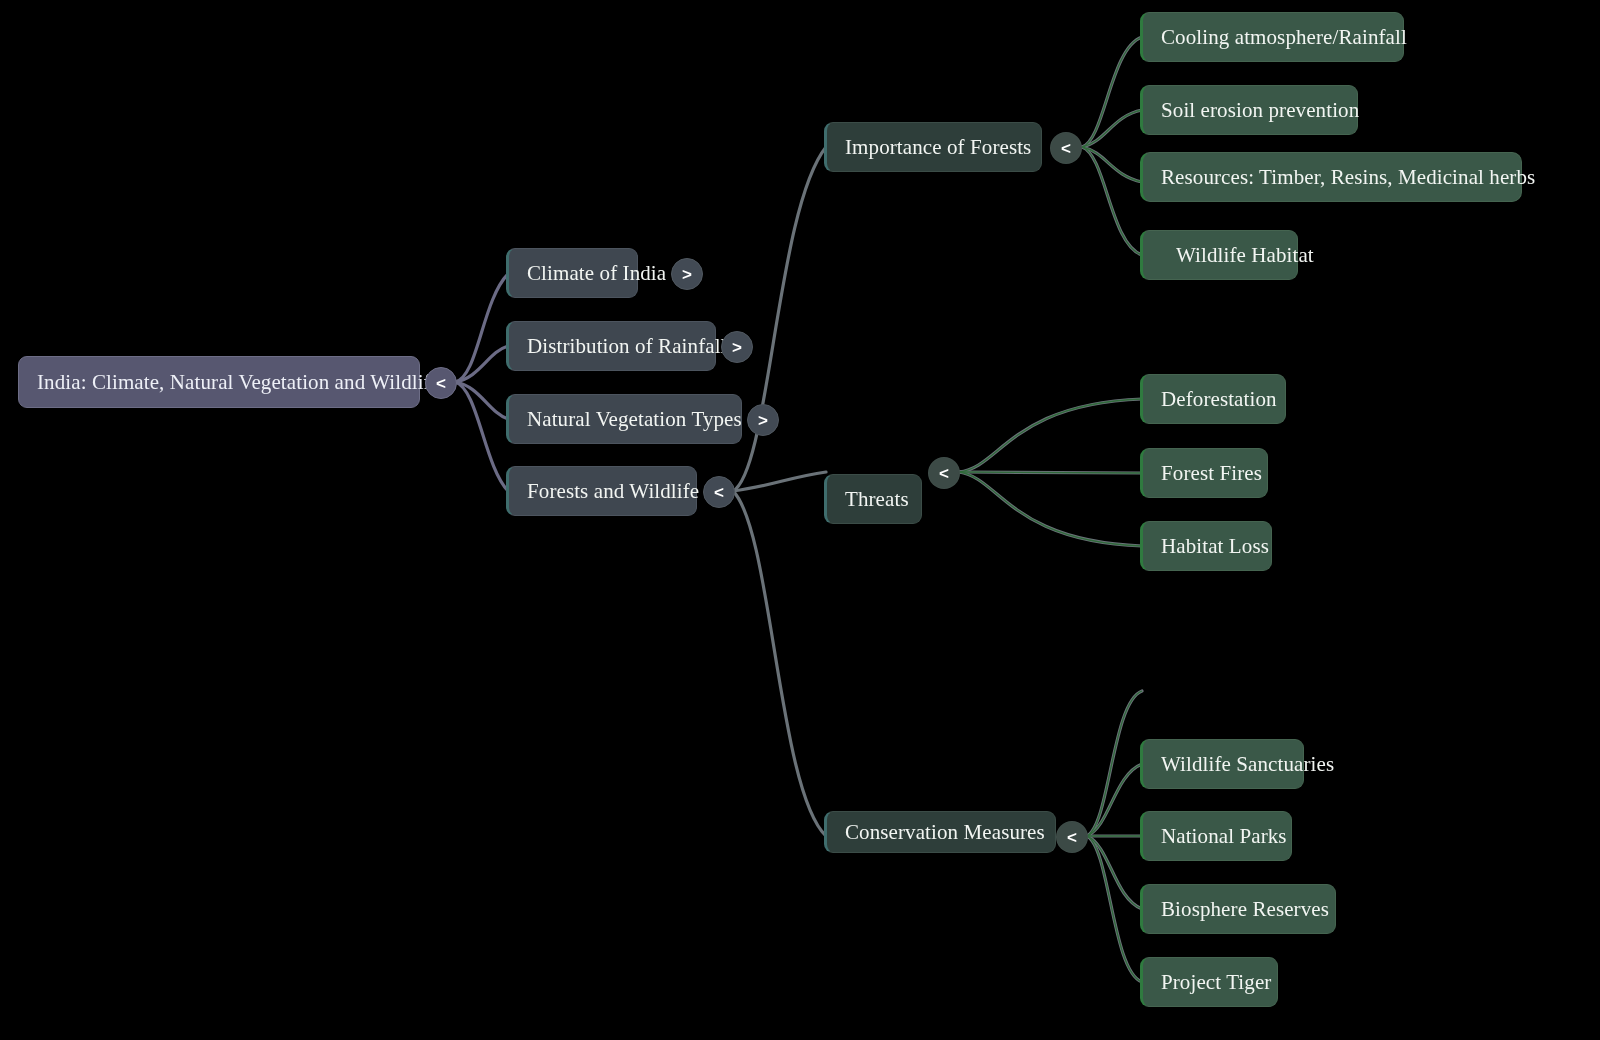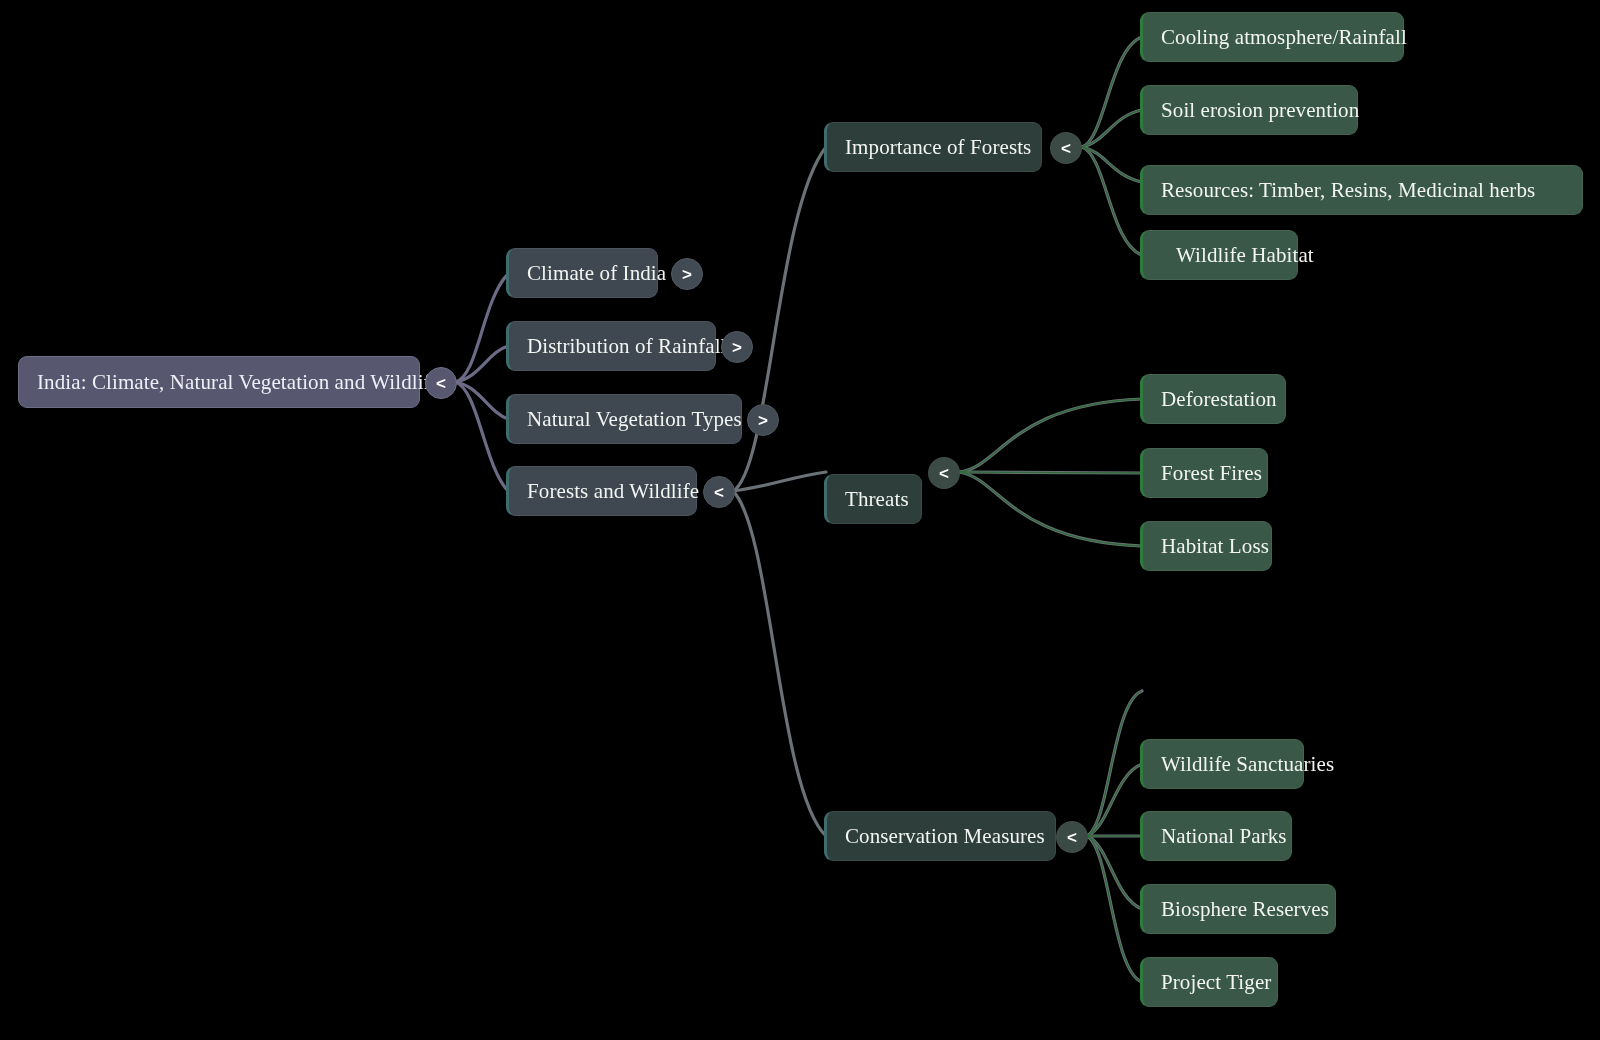--- a/index.html
+++ b/index.html
@@ -125,21 +125,21 @@
     </g>
   </svg>
 
   <div class="node n-root" style="left:18px;top:356px;width:402px;height:52px;">
     <span>India: Climate, Natural Vegetation and Wildlife</span>
   </div>
   <div class="toggle t-root" style="left:425px;top:367px;">
     <span>&lt;</span>
   </div>
 
-  <div class="node n-branch" style="left:506px;top:248px;width:152px;height:50px;">
+  <div class="node n-branch" style="left:506px;top:248px;width:132px;height:50px;">
     <span>Climate of India</span>
   </div>
   <div class="toggle t-branch" style="left:671px;top:258px;">
     <span>&gt;</span>
   </div>
 
   <div class="node n-branch" style="left:506px;top:321px;width:210px;height:50px;">
     <span>Distribution of Rainfall</span>
   </div>
   <div class="toggle t-branch" style="left:721px;top:331px;">
@@ -166,21 +166,21 @@
   <div class="toggle t-sub" style="left:1050px;top:132px;">
     <span>&lt;</span>
   </div>
 
   <div class="node n-leaf" style="left:1140px;top:12px;width:264px;height:50px;">
     <span>Cooling atmosphere/Rainfall</span>
   </div>
   <div class="node n-leaf" style="left:1140px;top:85px;width:218px;height:50px;">
     <span>Soil erosion prevention</span>
   </div>
-  <div class="node n-leaf" style="left:1140px;top:165px;width:443px;height:50px;">
+  <div class="node n-leaf" style="left:1140px;top:152px;width:382px;height:50px;border-radius:10px;">
     <span>Resources: Timber, Resins, Medicinal herbs</span>
   </div>
   <div class="node n-leaf" style="left:1140px;top:230px;width:158px;height:50px;padding-left:33px;">
     <span>Wildlife Habitat</span>
   </div>
 
   <div class="node n-sub" style="left:824px;top:447px;width:98px;height:50px;margin-top:27px;">
     <span>Threats</span>
   </div>
   <div class="toggle t-sub" style="left:928px;top:457px;">
@@ -190,21 +190,21 @@
   <div class="node n-leaf" style="left:1140px;top:374px;width:146px;height:50px;">
     <span>Deforestation</span>
   </div>
   <div class="node n-leaf" style="left:1140px;top:448px;width:128px;height:50px;">
     <span>Forest Fires</span>
   </div>
   <div class="node n-leaf" style="left:1140px;top:521px;width:132px;height:50px;">
     <span>Habitat Loss</span>
   </div>
 
-  <div class="node n-sub" style="left:824px;top:811px;width:232px;height:50px;">
+  <div class="node n-sub" style="left:824px;top:811px;width:232px;height:42px;">
     <span>Conservation Measures</span>
   </div>
   <div class="toggle t-sub" style="left:1056px;top:821px;">
     <span>&lt;</span>
   </div>
 
   <div class="node n-leaf" style="left:1140px;top:739px;width:164px;height:50px;">
     <span>Wildlife Sanctuaries</span>
   </div>
   <div class="node n-leaf" style="left:1140px;top:811px;width:152px;height:50px;">

